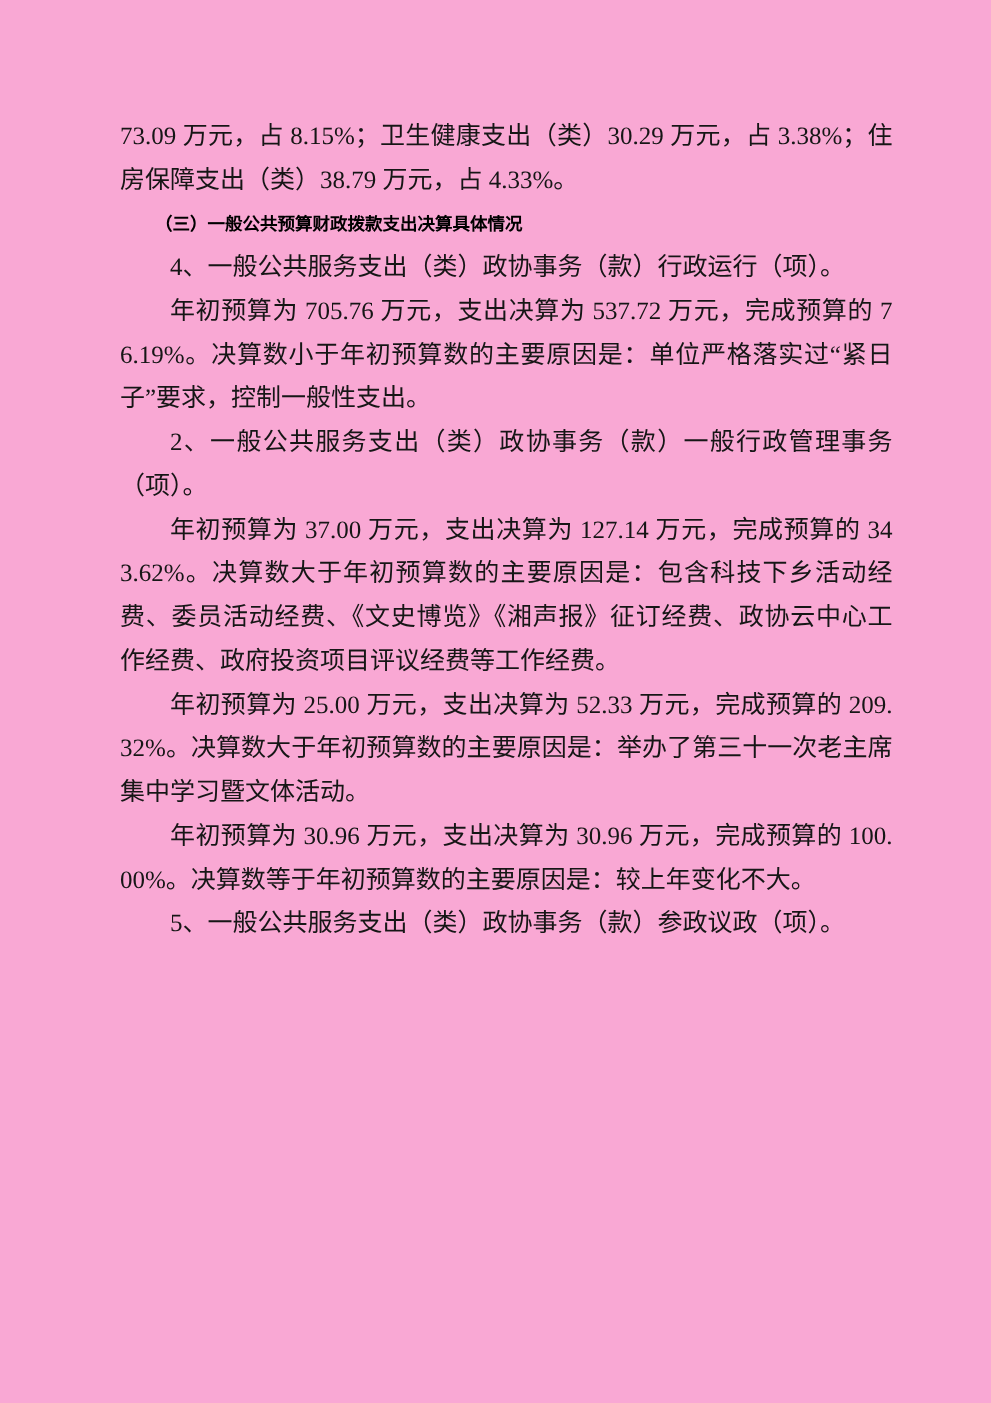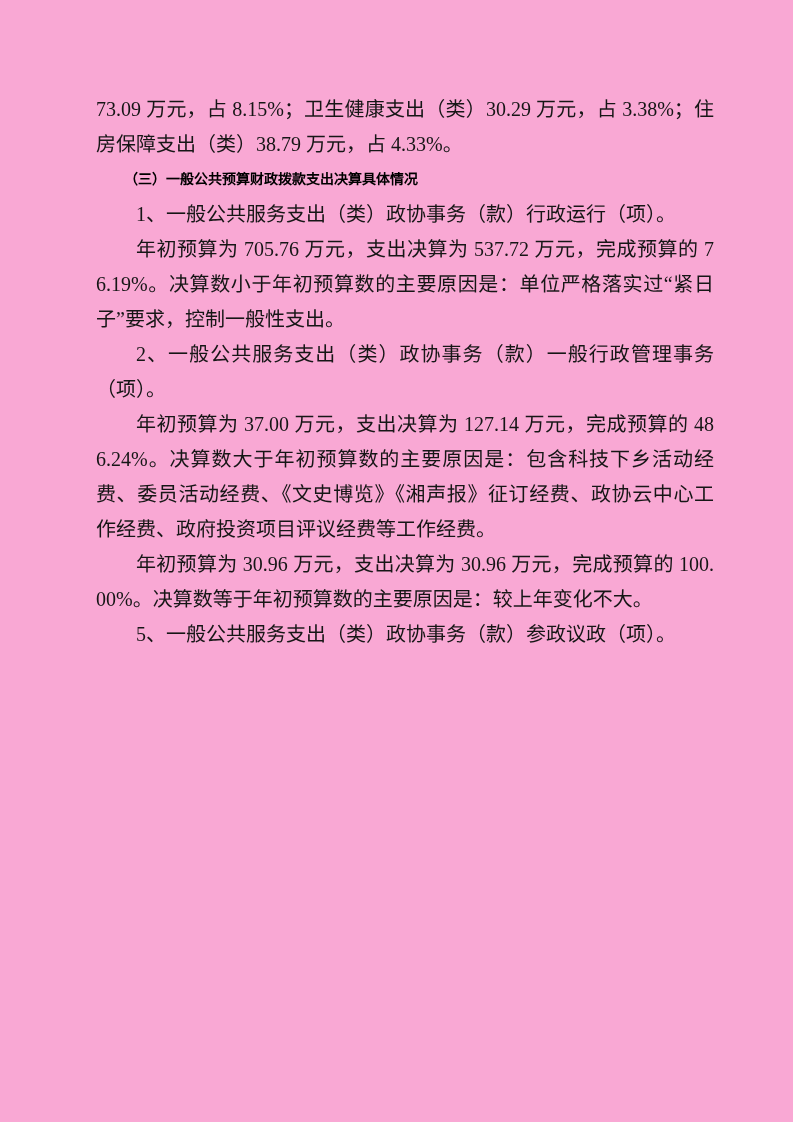--- a/index.html
+++ b/index.html
@@ -51,25 +51,26 @@
 <body>
 
 <div class="page">
   <div class="content">
 
     <p class="no-indent">73.09 万元，占 8.15%；卫生健康支出（类）30.29 万元，占 3.38%；住房保障支出（类）38.79 万元，占 4.33%。</p>
 
     <h2 class="section-heading">（三）一般公共预算财政拨款支出决算具体情况</h2>
 
 
-    <p>1、一般公共服务支出（类）政协事务（款）行政运行（项）。</p>
+    <p>4、一般公共服务支出（类）政协事务（款）行政运行（项）。</p>
     <p>年初预算为 705.76 万元，支出决算为 537.72 万元，完成预算的 76.19%。决算数小于年初预算数的主要原因是：单位严格落实过“紧日子”要求，控制一般性支出。</p>
 
     <p>2、一般公共服务支出（类）政协事务（款）一般行政管理事务（项）。</p>
-    <p>年初预算为 37.00 万元，支出决算为 127.14 万元，完成预算的 486.24%。决算数大于年初预算数的主要原因是：包含科技下乡活动经费、委员活动经费、《文史博览》《湘声报》征订经费、政协云中心工作经费、政府投资项目评议经费等工作经费。</p>
+    <p>年初预算为 37.00 万元，支出决算为 127.14 万元，完成预算的 343.62%。决算数大于年初预算数的主要原因是：包含科技下乡活动经费、委员活动经费、《文史博览》《湘声报》征订经费、政协云中心工作经费、政府投资项目评议经费等工作经费。</p>
 
+    <p>年初预算为 25.00 万元，支出决算为 52.33 万元，完成预算的 209.32%。决算数大于年初预算数的主要原因是：举办了第三十一次老主席集中学习暨文体活动。</p>
 
     <p>年初预算为 30.96 万元，支出决算为 30.96 万元，完成预算的 100.00%。决算数等于年初预算数的主要原因是：较上年变化不大。</p>
 
     <p>5、一般公共服务支出（类）政协事务（款）参政议政（项）。</p>
 
   </div>
 </div>
 
 </body></html>

